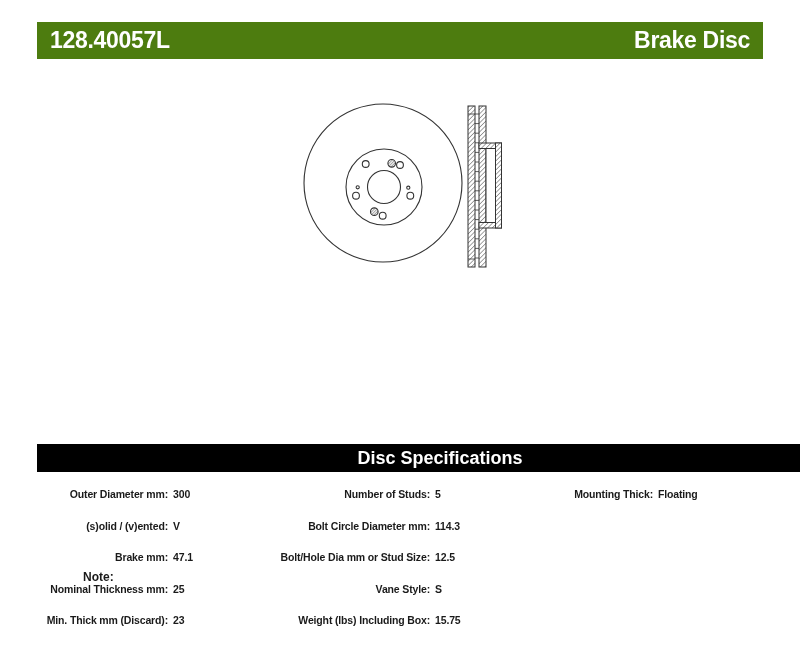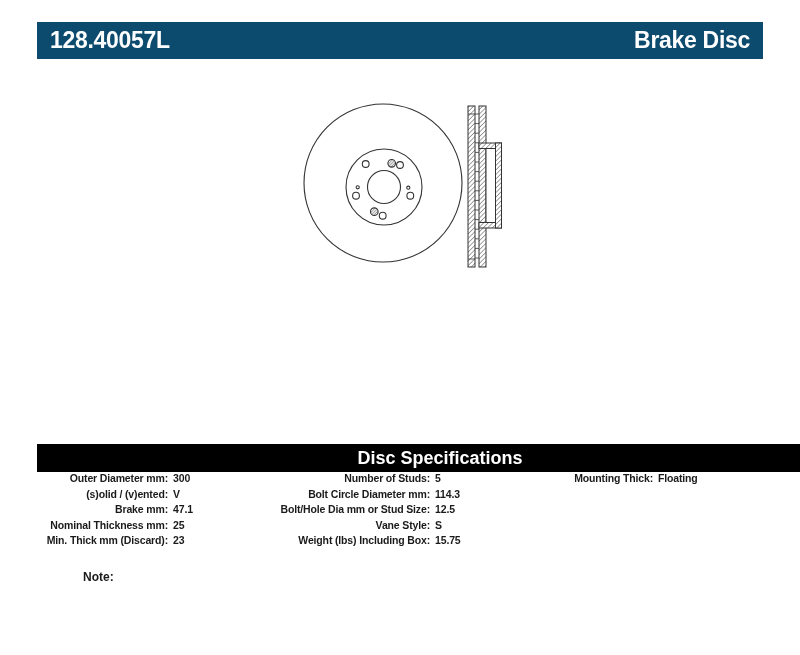--- a/index.html
+++ b/index.html
@@ -16,21 +16,21 @@
     overflow: hidden;
   }
 
   
   .topbar {
     position: absolute;
     left: 37px;
     top: 22px;
     width: 726px;
     height: 37px;
-    background: #0c4a6e;
+    background: #4d7c0f;
     color: #ffffff;
     display: flex;
     align-items: center;
     justify-content: space-between;
     box-sizing: border-box;
     padding: 0 13px;
     font-size: 23px;
     font-weight: bold;
     letter-spacing: -0.3px;
   }
@@ -65,20 +65,21 @@
     top: 471px;
     font-size: 10.5px;
     font-weight: bold;
     color: #1a1a1a;
     letter-spacing: -0.15px;
   }
   .spec-row {
     display: flex;
     line-height: 15.5px;
     white-space: nowrap;
+    margin-top: 16px;
   }
   .spec-label { text-align: right; }
   .spec-value { text-align: left; margin-left: 5px; }
 
   .col-left  { left: 34px; }
   .col-left  .spec-label { width: 134px; }
   .col-mid   { left: 260px; }
   .col-mid   .spec-label { width: 170px; }
   .col-right { left: 540px; }
   .col-right .spec-label { width: 113px; }

